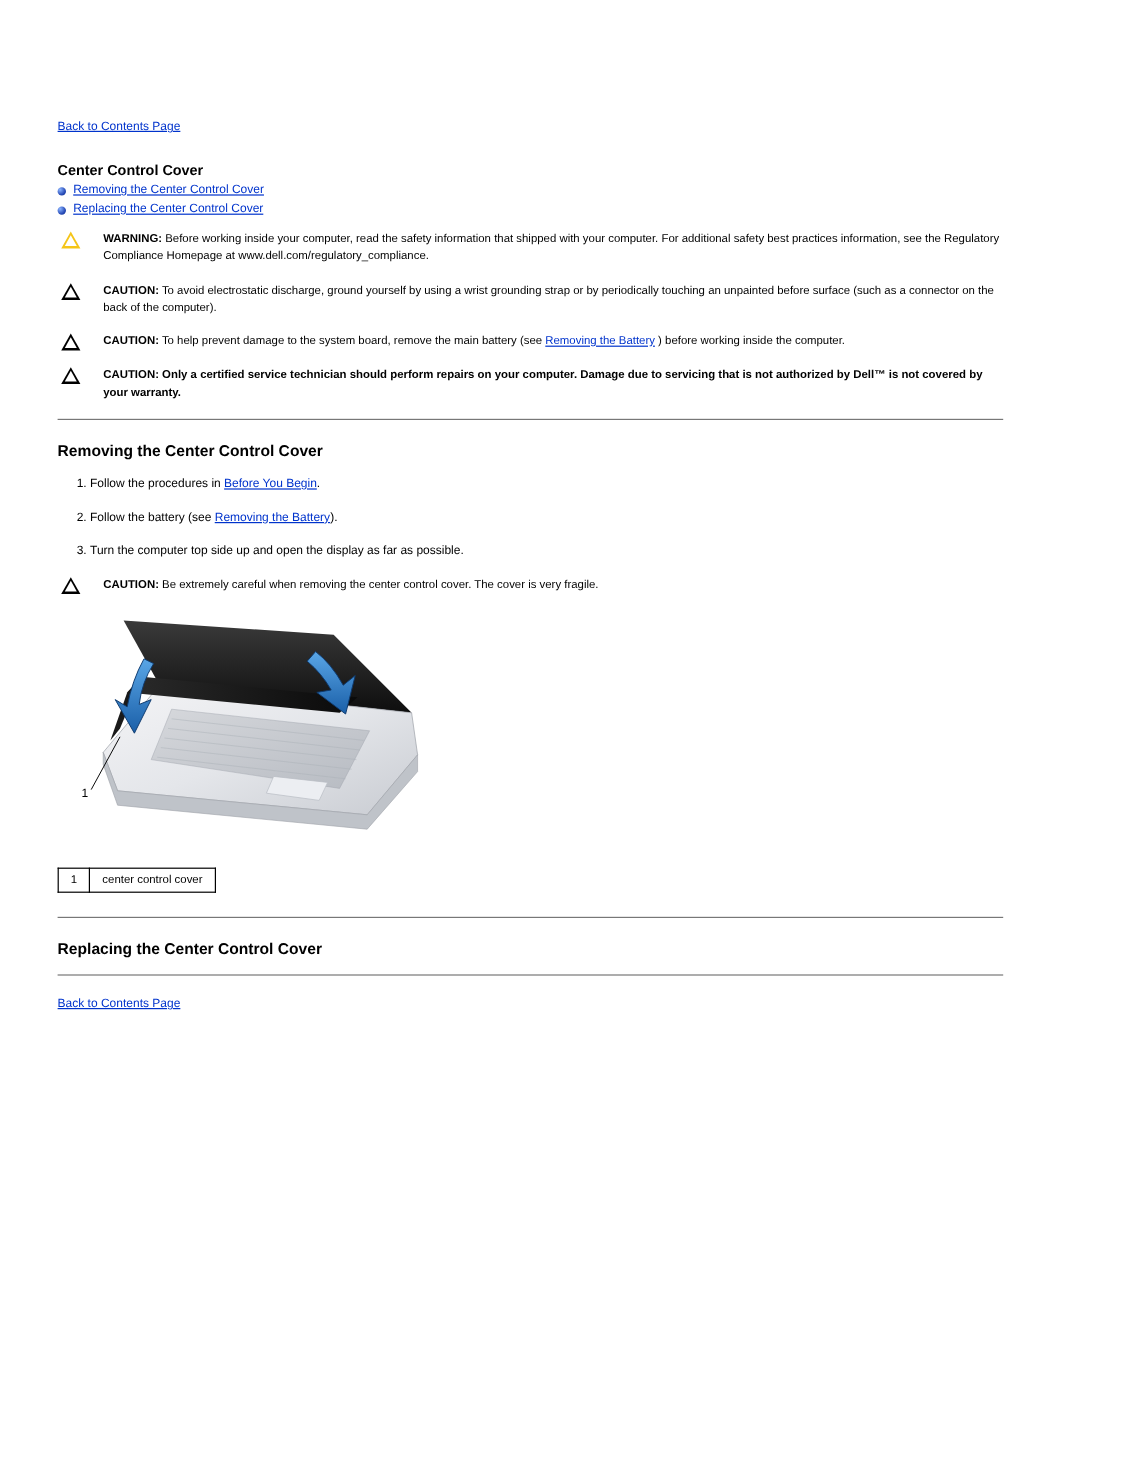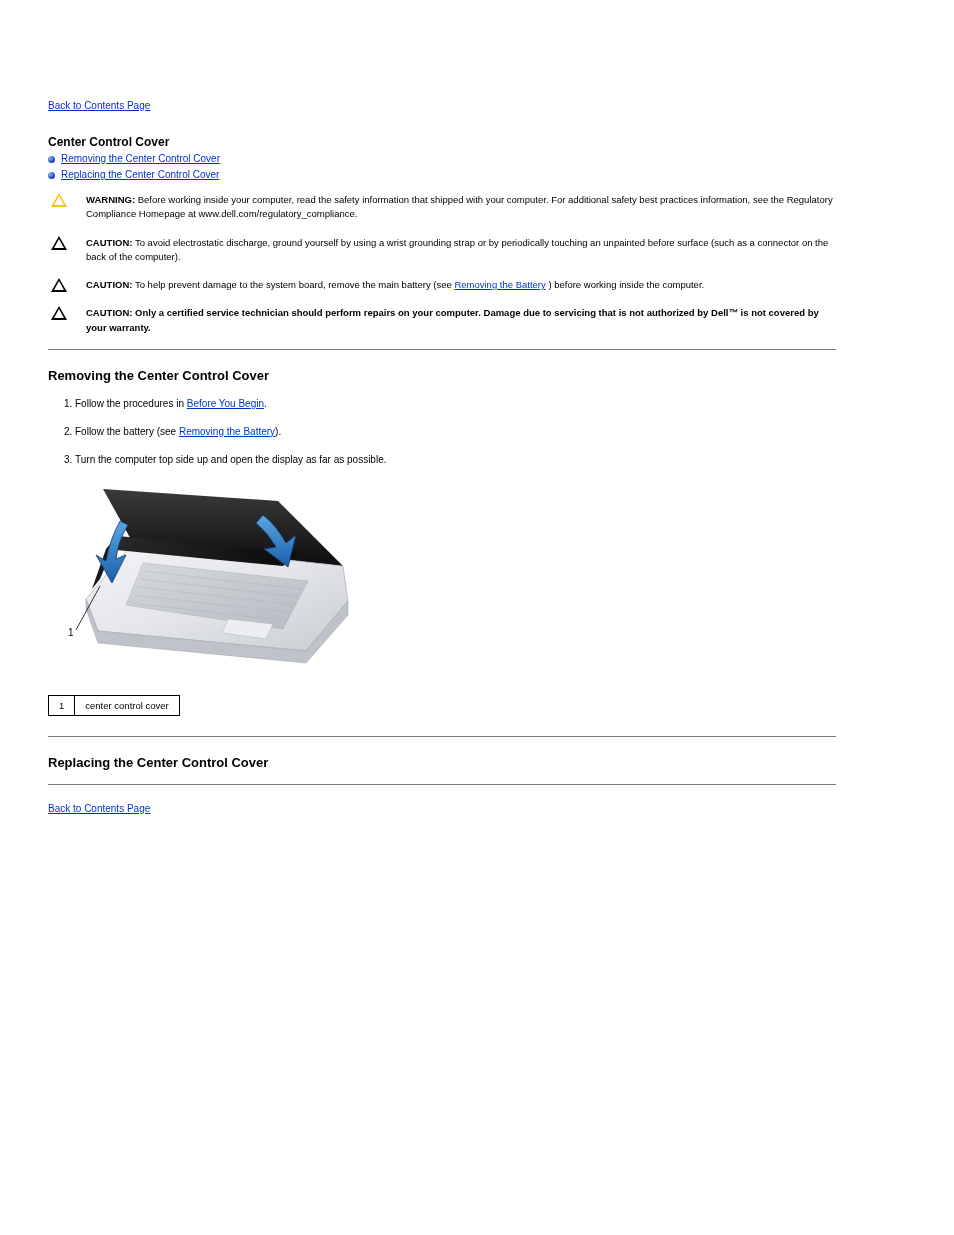--- a/index.html
+++ b/index.html
@@ -204,20 +204,29 @@
   <ol class="steps">
     <li>
       <span>Follow the procedures in </span><a class="link">Before You Begin</a><span>.</span>
     </li>
     <li>
       <span>Follow the battery (see </span><a class="link">Removing the Battery</a><span>).</span>
     </li>
     <li><span>Turn the computer top side up and open the display as far as possible.</span></li>
   </ol>
 
+  <div class="notice-row">
+    <div class="icon-col">
+        <div class="tri-caution"></div>
+      </div>
+    <div class="notice-text">
+      <b>CAUTION:</b>
+      <span>Be extremely careful when removing the center control cover. The cover is very fragile.</span>
+    </div>
+  </div>
 
 
   <div class="figure">
     <svg width="310" height="200" viewBox="0 0 310 200">
       <defs>
         <linearGradient id="lidGrad" x1="0" y1="0" x2="0" y2="1">
           <stop offset="0" stop-color="#3a3a3a"></stop>
           <stop offset="1" stop-color="#0e0e0e"></stop>
         </linearGradient>
         <linearGradient id="bodyGrad" x1="0" y1="0" x2="1" y2="1">

